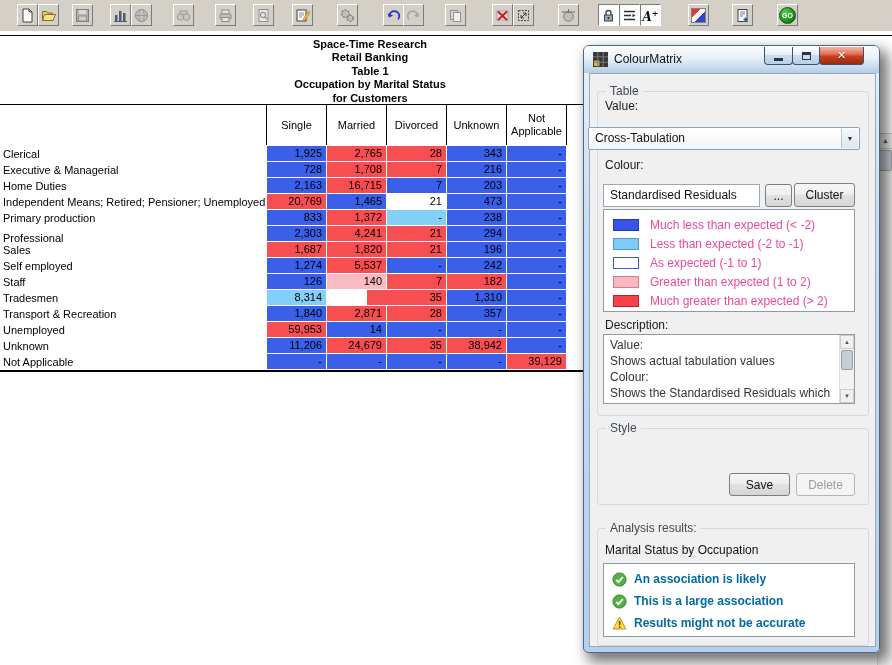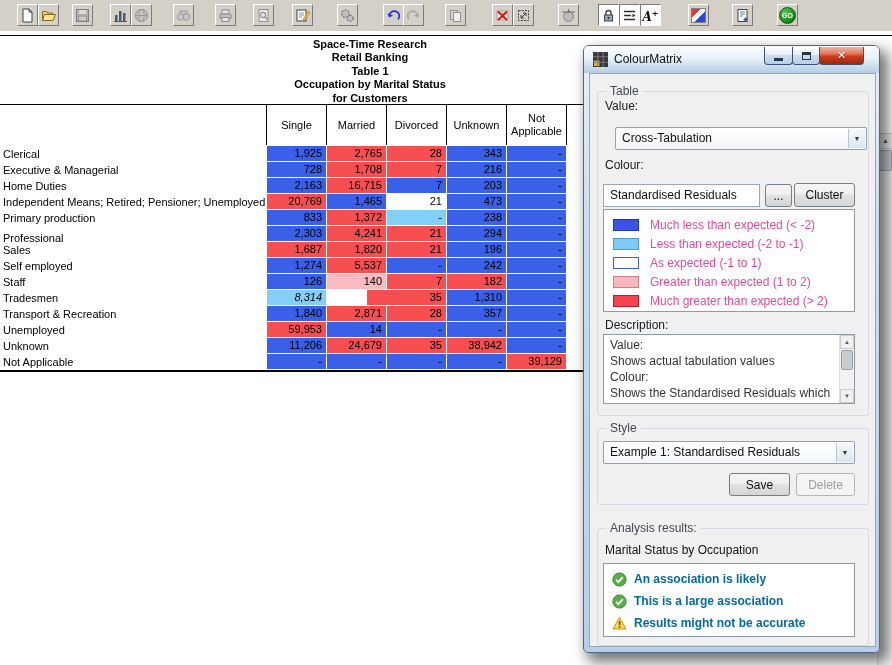--- a/index.html
+++ b/index.html
@@ -319,21 +319,21 @@
       <div class="cell" style="top: 112px; left: 387px; background: rgb(58, 95, 232);">-</div>
       <div class="cell" style="top: 112px; left: 447px; background: rgb(58, 95, 232);">242</div>
       <div class="cell" style="top: 112px; left: 507px; background: rgb(58, 95, 232);">-</div>
       <div class="row-label" style="top: 128px;">Staff</div>
       <div class="cell" style="top: 128px; left: 267px; background: rgb(58, 95, 232);">126</div>
       <div class="cell" style="top: 128px; left: 327px; background: rgb(249, 186, 194);">140</div>
       <div class="cell" style="top: 128px; left: 387px; background: rgb(247, 78, 82);">7</div>
       <div class="cell" style="top: 128px; left: 447px; background: rgb(247, 78, 82);">182</div>
       <div class="cell" style="top: 128px; left: 507px; background: rgb(58, 95, 232);">-</div>
       <div class="row-label" style="top: 144px;">Tradesmen</div>
-      <div class="cell" style="top: 144px; left: 267px; background: rgb(130, 208, 248); font-style: italic;">8,314</div>
+      <div class="cell" style="top: 144px; left: 267px; background: rgb(130, 208, 248);">8,314</div>
       <div class="cell" style="top: 144px; left: 327px; background: rgb(247, 78, 82); margin-left: 40px;">10,409</div>
       <div class="cell" style="top: 144px; left: 387px; background: rgb(247, 78, 82);">35</div>
       <div class="cell" style="top: 144px; left: 447px; background: rgb(58, 95, 232);">1,310</div>
       <div class="cell" style="top: 144px; left: 507px; background: rgb(58, 95, 232);">-</div>
       <div class="row-label" style="top: 160px;">Transport &amp; Recreation</div>
       <div class="cell" style="top: 160px; left: 267px; background: rgb(58, 95, 232);">1,840</div>
       <div class="cell" style="top: 160px; left: 327px; background: rgb(247, 78, 82);">2,871</div>
       <div class="cell" style="top: 160px; left: 387px; background: rgb(247, 78, 82);">28</div>
       <div class="cell" style="top: 160px; left: 447px; background: rgb(58, 95, 232);">357</div>
       <div class="cell" style="top: 160px; left: 507px; background: rgb(58, 95, 232);">-</div>
@@ -382,21 +382,21 @@
             <span>✕</span>
           </div>
       </div>
     </div>
     <div id="dlg-client"></div>
 
     <div class="groupbox" style="left:13px; top:45px; width:272px; height:325px;">
       <span class="gb-label">Table</span>
     </div>
     <span class="dlg-label" style="left:21px; top:53px;">Value:</span>
-    <div class="combo" style="left:31px; top:81px; width:252px;">
+    <div class="combo" style="left:4px; top:81px; width:272px;">
       <span>Cross-Tabulation</span>
       <span class="combo-arrow">▼</span>
     </div>
     <span class="dlg-label" style="left:21px; top:112px;">Colour:</span>
     <div class="textfield" style="left:19px; top:138px; width:157px;">
       <span>Standardised Residuals</span>
     </div>
     <div class="w7-btn" style="left:181px; top:138px; width:27px;">
         <span>...</span>
       </div>
@@ -435,24 +435,20 @@
         <div class="dsb-btn" style="bottom:0">▼</div>
       </div>
     <div class="desc-line" style="top: 3px;">Value:</div>
         <div class="desc-line" style="top: 19px;">Shows actual tabulation values</div>
         <div class="desc-line" style="top: 35px;">Colour:</div>
         <div class="desc-line" style="top: 51px;">Shows the Standardised Residuals which</div>
       </div>
 
     <div class="groupbox" style="left:13px; top:382px; width:272px; height:77px;">
       <span class="gb-label">Style</span>
-    </div>
-    <div class="combo" style="left:19px; top:395px; width:252px;">
-      <span>Example 1: Standardised Residuals</span>
-      <span class="combo-arrow">▼</span>
     </div>
     <div class="w7-btn" style="left:145px; top:427px; width:61px;">
         <span>Save</span>
       </div>
     <div class="w7-btn disabled" style="left:212px; top:427px; width:59px;">
         <span>Delete</span>
       </div>
 
     <div class="groupbox" style="left:13px; top:482px; width:272px; height:118px;">
       <span class="gb-label">Analysis results:</span>

